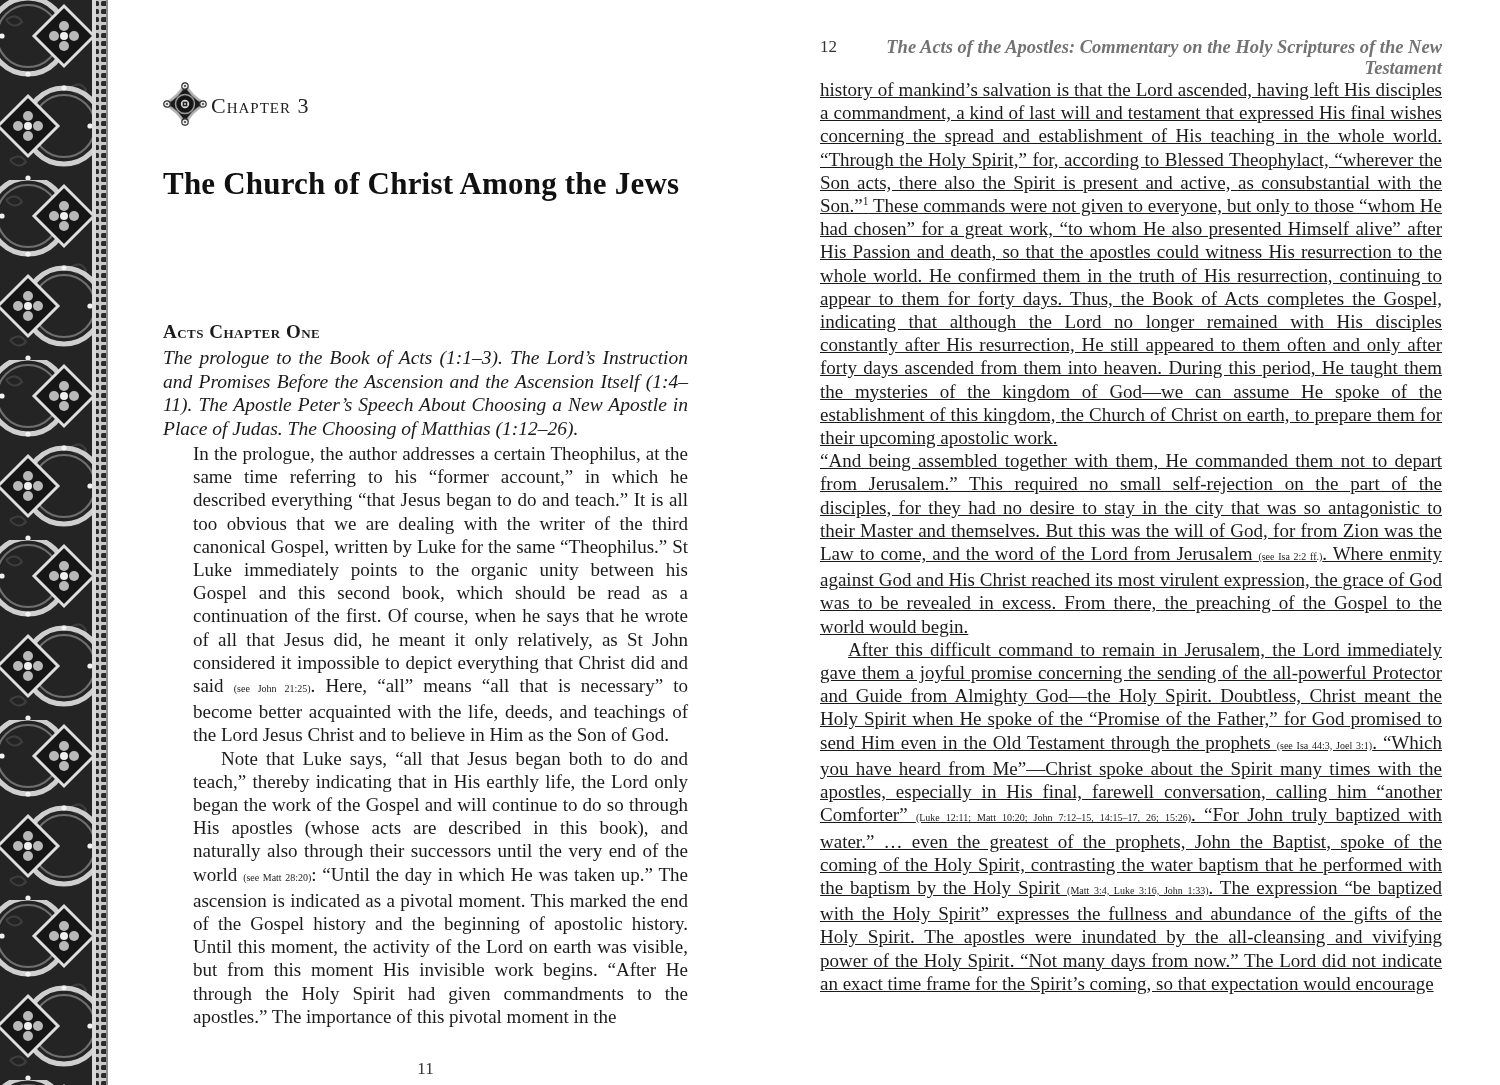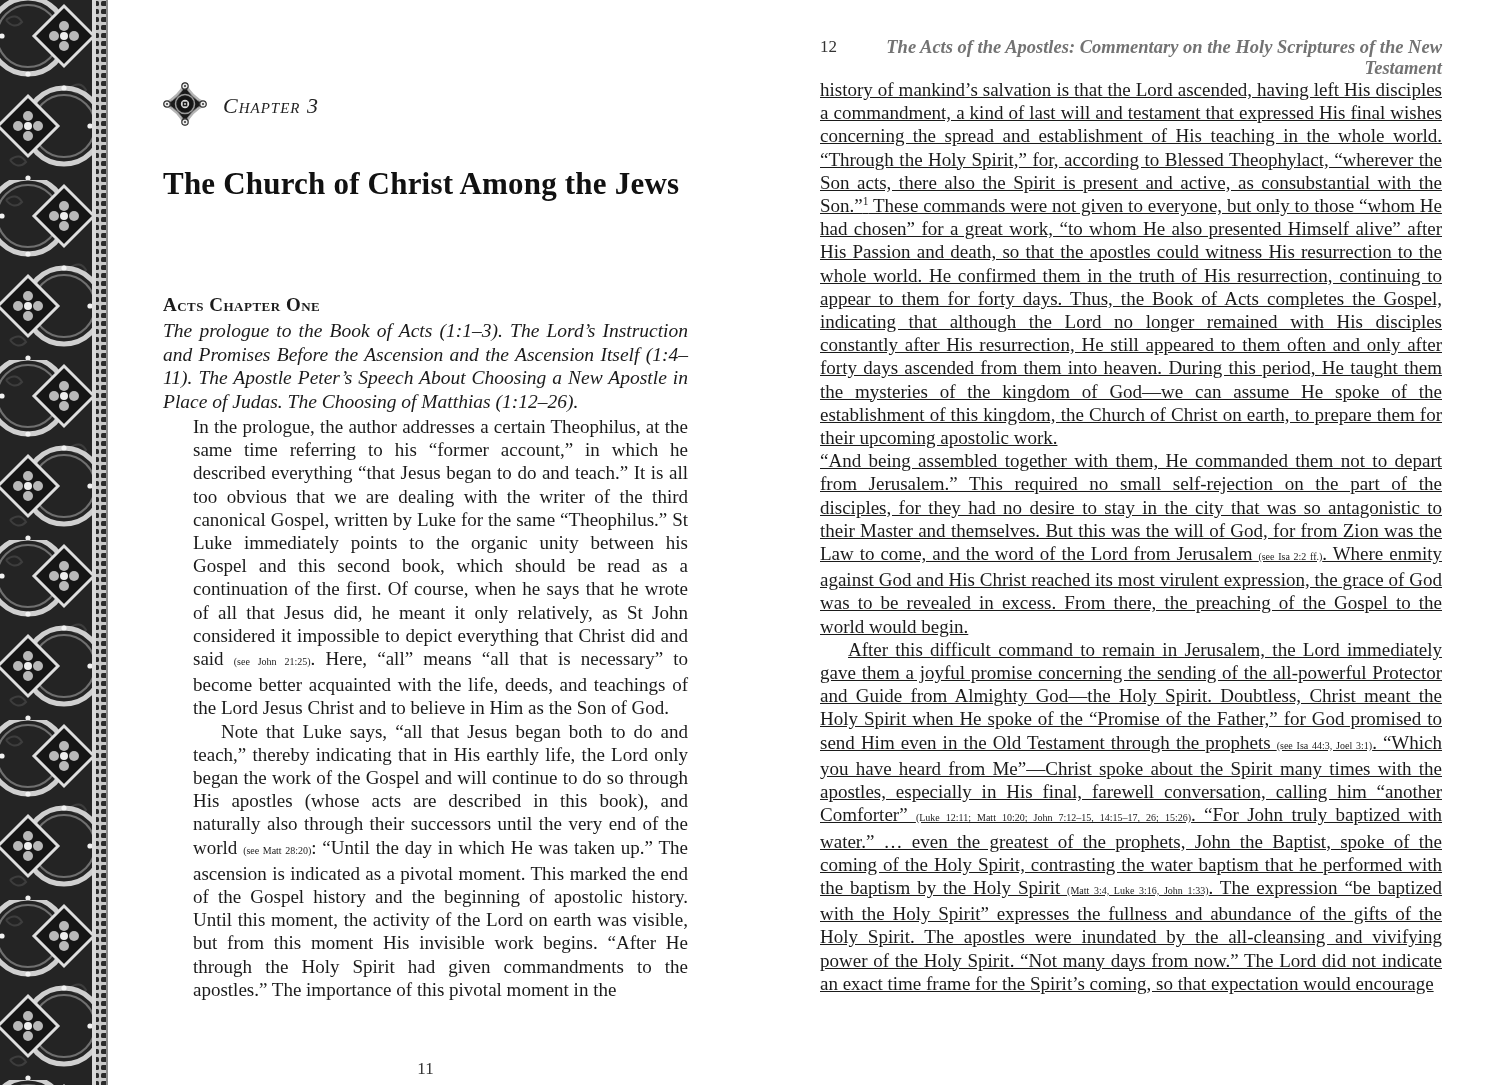--- a/index.html
+++ b/index.html
@@ -7,24 +7,24 @@
     width:1500px;height:1085px;position:relative;background:#ffffff;
     font-family:"Liberation Serif", serif;color:#1b1b1b;overflow:hidden;
   }
   
   .side-border{position:absolute;left:0;top:0;width:108px;height:1085px;}
   .side-border svg{display:block;}
   
   .page-left{position:absolute;left:163px;top:0;width:525px;height:1085px;}
   .page-right{position:absolute;left:820px;top:0;width:622px;height:1073px;}
   
-  .chapter-row{display:flex;align-items:center;gap:16px;margin-top:84px;height:44px;font-style:italic;}
+  .chapter-row{display:flex;align-items:center;gap:4px;margin-top:84px;height:44px;}
   .chapter-label{font-variant:small-caps;font-size:22px;letter-spacing:1px;color:#222;}
   .book-title{margin-top:36px;font-size:31px;font-weight:bold;line-height:40px;color:#111;letter-spacing:.2px;}
-  .acts-heading{margin-top:89px;font-variant:small-caps;font-weight:bold;font-size:19px;line-height:24px;letter-spacing:.5px;}
+  .acts-heading{margin-top:116px;font-variant:small-caps;font-weight:bold;font-size:19px;line-height:24px;letter-spacing:.5px;}
   .intro-italic{margin-top:2px;font-style:italic;font-size:19.5px;line-height:23.5px;text-align:justify;}
   .sub-heading{margin-top:16px;font-style:italic;font-variant:small-caps;font-size:19.5px;line-height:24px;}
   .body-copy{margin-top:2px;margin-left:30px;}
   .para{margin:0;font-size:19px;line-height:23.2px;text-align:justify;}
   .para.indent{text-indent:28px;}
   .para .ref{font-size:10px;}
   .para .sup{font-size:11.5px;vertical-align:super;line-height:0;}
   .folio{position:absolute;top:1059px;left:0;width:100%;text-align:center;font-size:17px;color:#333;}
   
   .rp-header{position:relative;margin-top:37px;height:24px;}

